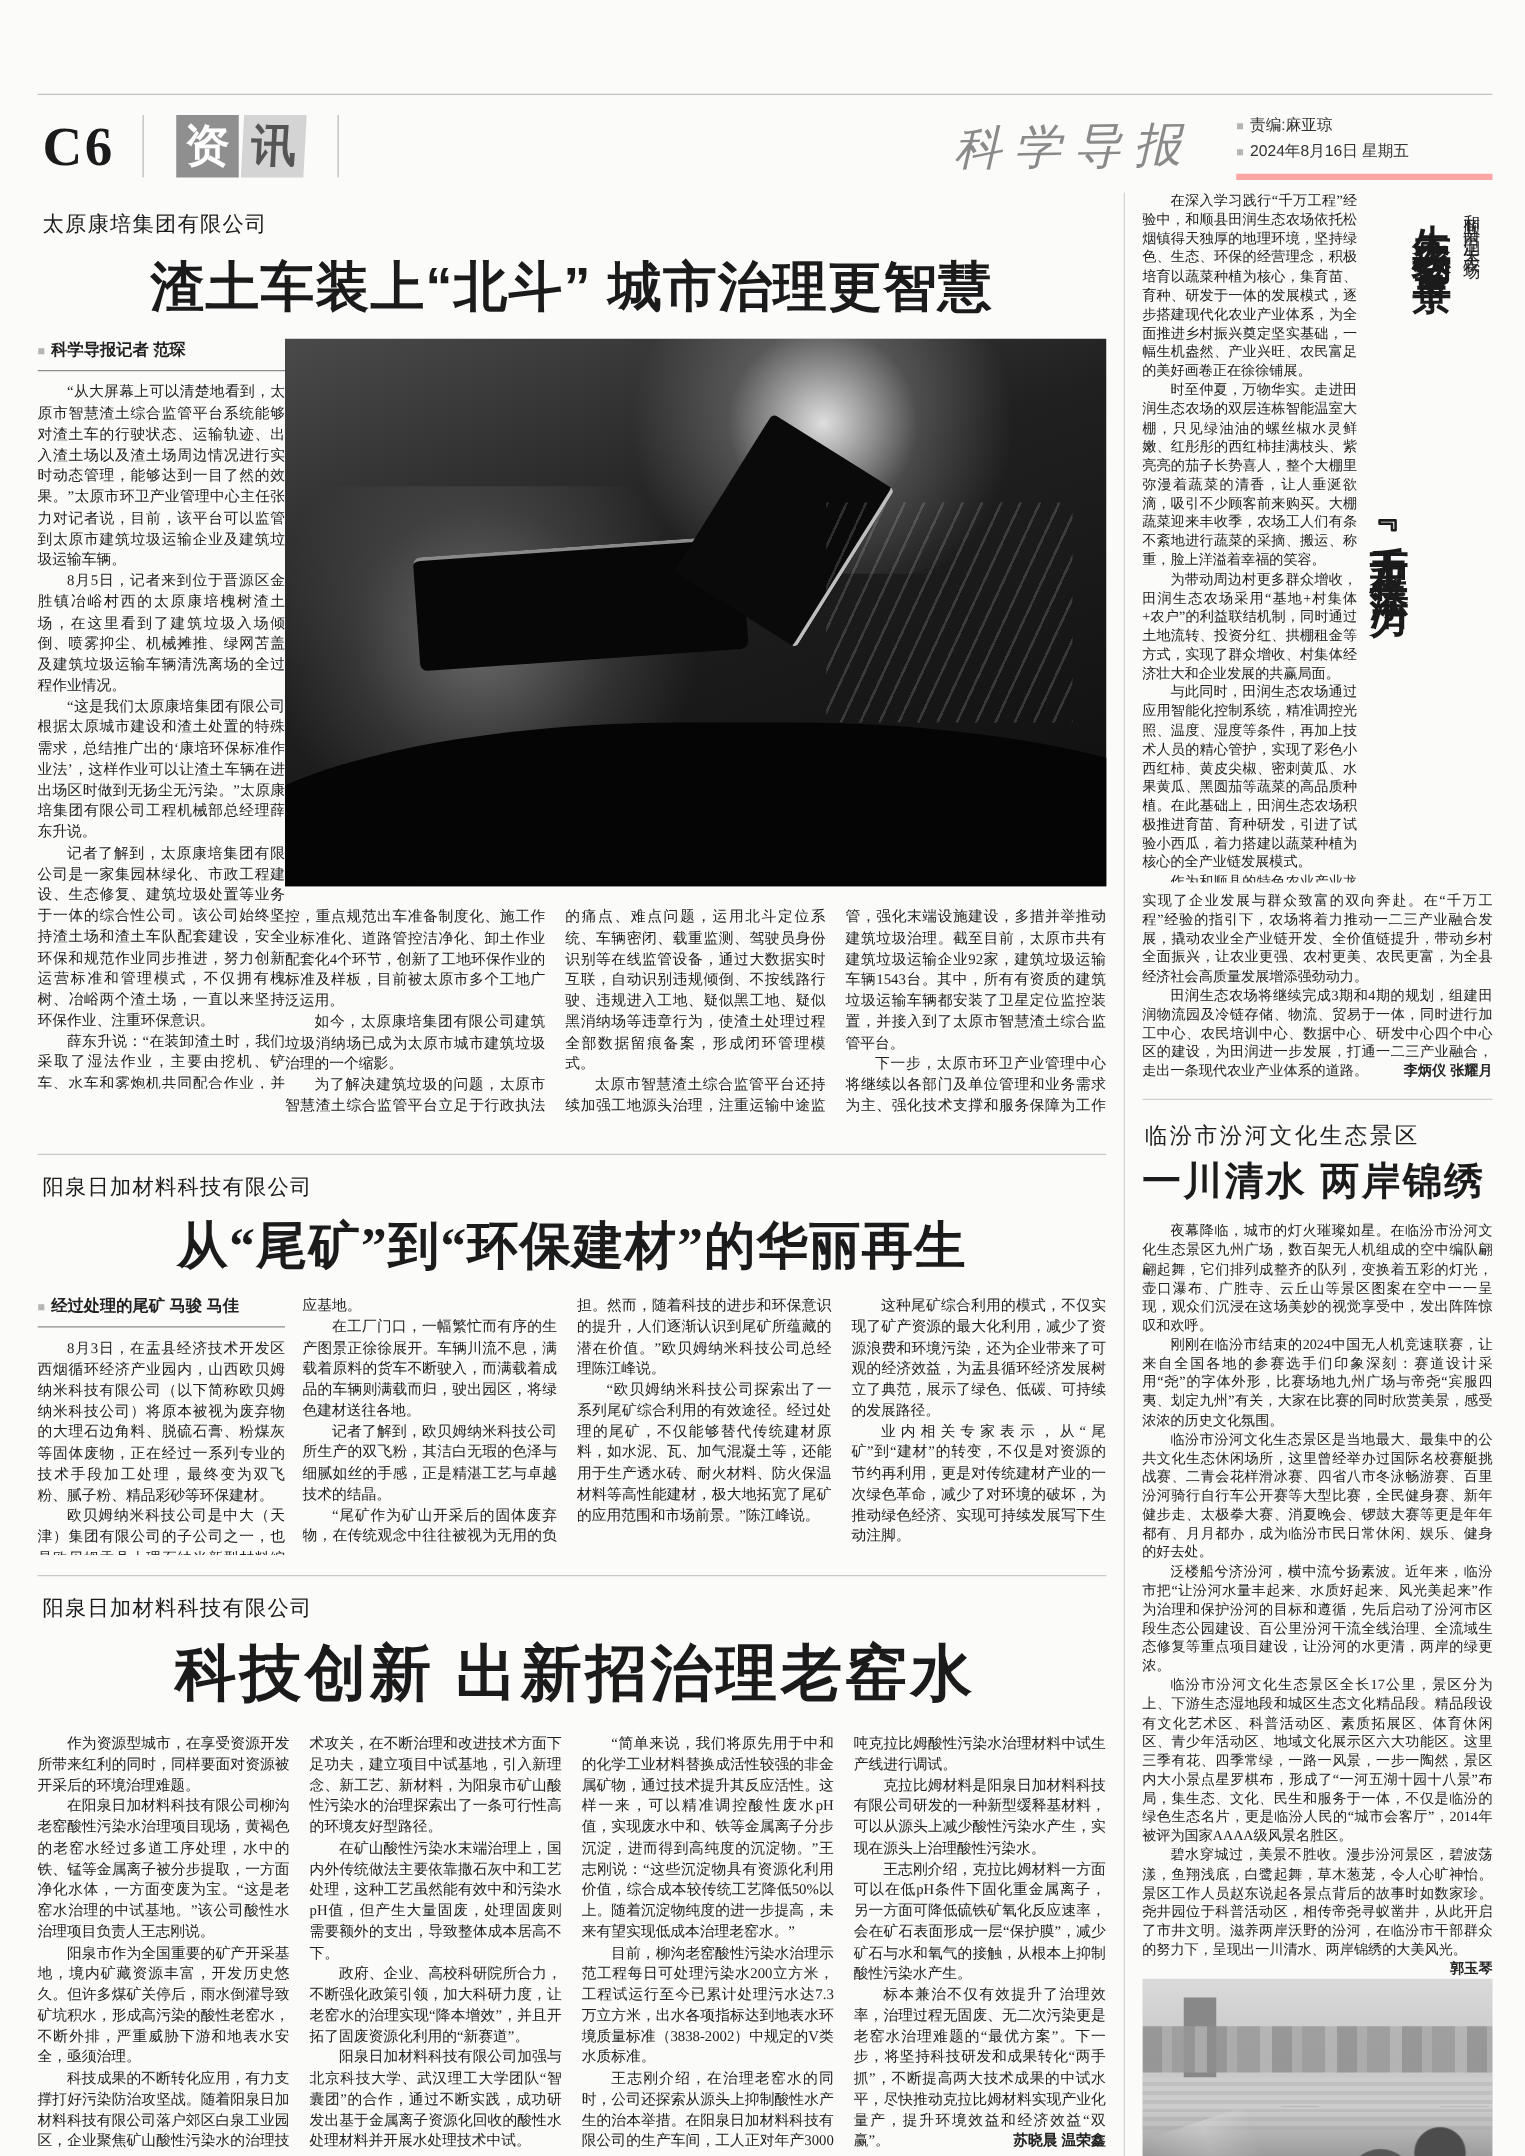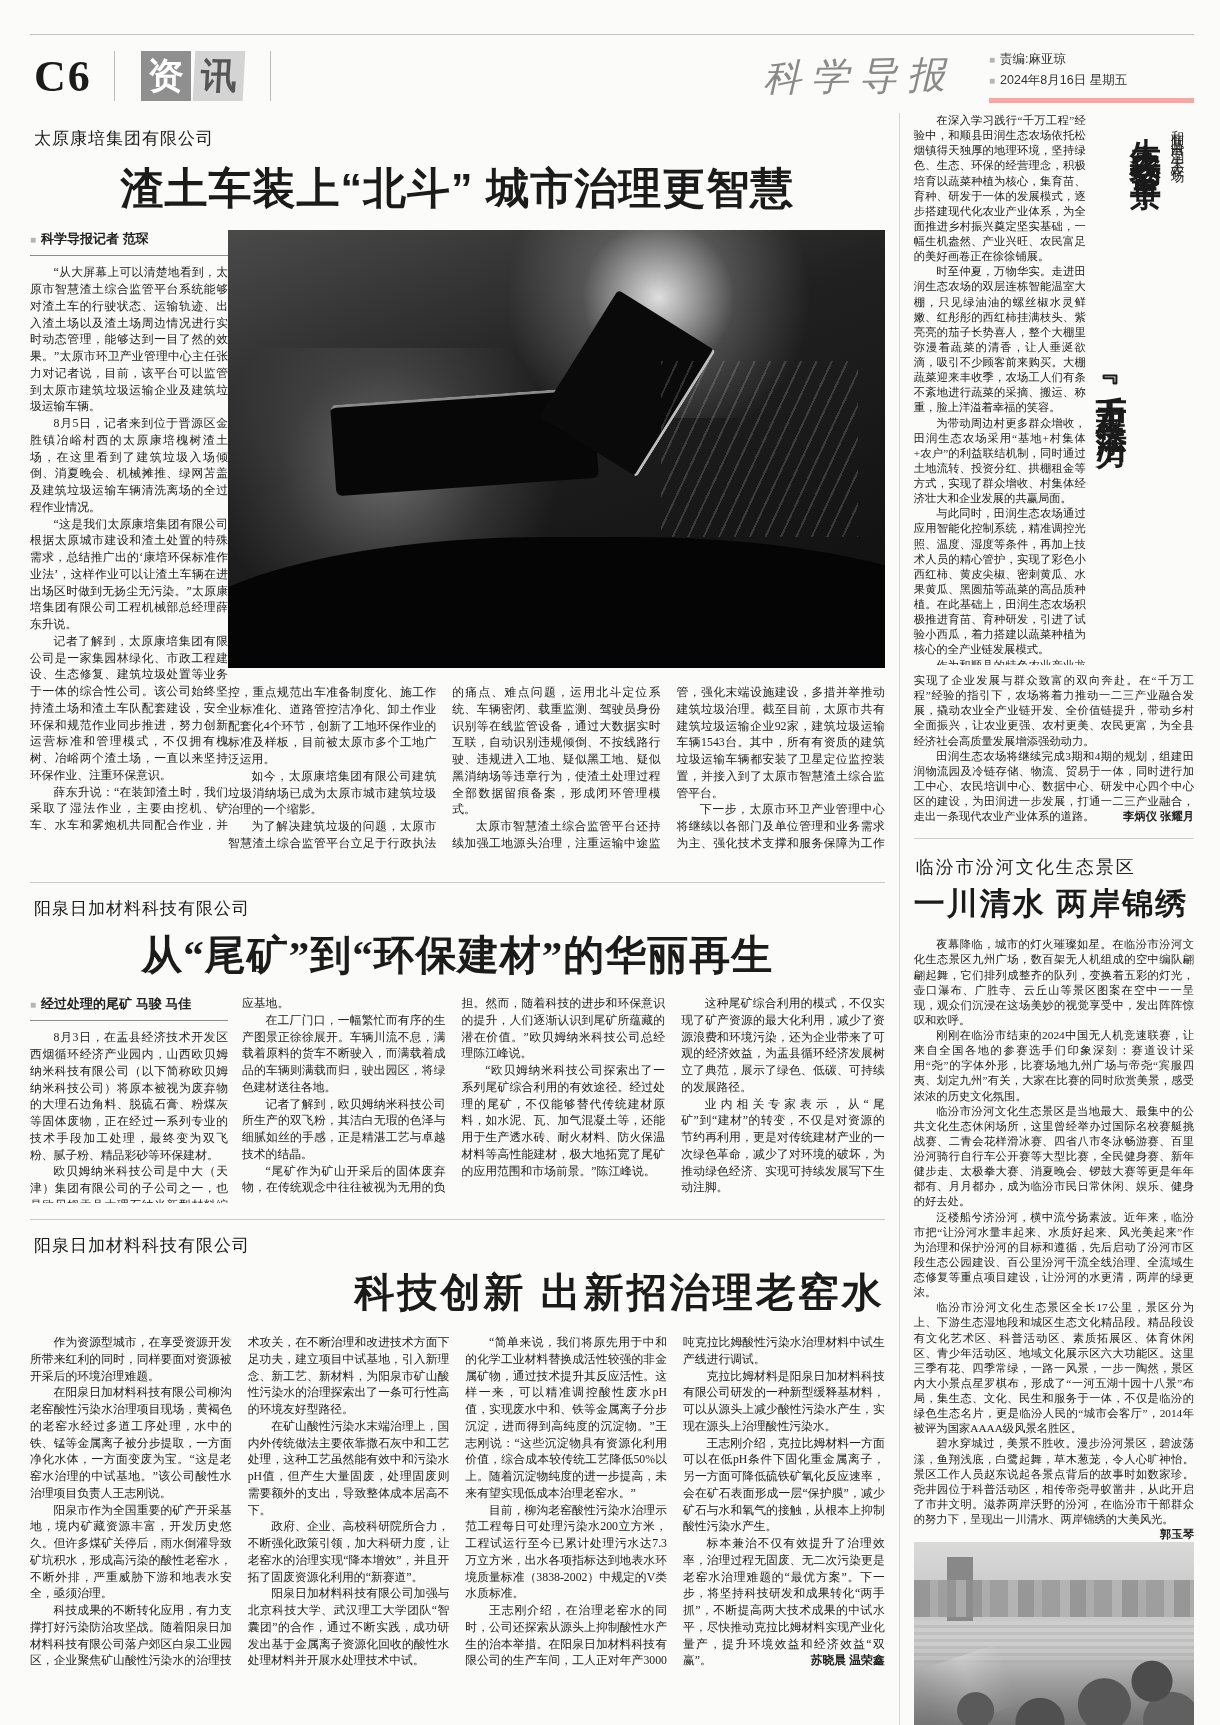--- a/index.html
+++ b/index.html
@@ -1,20 +1,20 @@
 <!DOCTYPE html>
 <html><head>
 <meta charset="utf-8">
 <style>
   html,body{margin:0;padding:0;}
   body{width:1220px;height:1725px;overflow:hidden;background:#fbfbfa;color:#1b1b1b;
        font-family:"Liberation Serif","DejaVu Serif",serif;}
   .page{box-sizing:border-box;width:1220px;height:1725px;padding:34px 26px 0 30px;}
   
-  .hdr{border-top:1px solid #c4c4c4;padding-top:8px;height:66px;display:flex;align-items:center;}
+  .hdr{border-top:1px solid #c4c4c4;padding-top:8px;height:66px;display:flex;align-items:center;margin-top:41px;}
   .pageno{font-size:44px;font-weight:bold;letter-spacing:2px;margin-left:4px;}
   .seclogo{display:flex;margin-left:22px;padding:0 26px;border-left:1px solid #bbb;border-right:1px solid #bbb;}
   .secbox{width:50px;height:50px;display:flex;align-items:center;justify-content:center;
           font-size:36px;font-weight:bold;font-family:"Liberation Serif",serif;}
   .secbox.dark{background:#8f8f8f;color:#fff;}
   .secbox.lite{background:#d4d4d4;color:#555;margin-left:3px;transform:skewX(-3deg);}
   .hspace{flex:1;}
   .masthead{font-size:38px;color:#8a8a8a;font-style:italic;letter-spacing:10px;margin-right:34px;
             font-family:"Liberation Serif",serif;transform:rotate(-1deg);}
   .edblock{font-size:12.5px;color:#333;border-bottom:5px solid #fca5a5;padding-bottom:7px;line-height:1.7;
@@ -22,21 +22,21 @@
   .sq{color:#b5b5b5;font-size:10px;margin-right:5px;}
   
   .main{display:flex;margin-top:4px;}
   .leftcol{width:860px;}
   .rightcol{width:282px;margin-left:14px;padding-left:14px;border-left:1px solid #d4d4d4;}
   .kicker{font-size:17px;font-family:"Liberation Sans",sans-serif;margin:14px 0 2px 4px;letter-spacing:1px;}
   .headline1{font-size:43px;font-weight:900;text-align:center;letter-spacing:1px;margin:10px 0 12px 0;
              font-family:"Liberation Sans","DejaVu Sans",sans-serif;}
   .headline2{font-size:41px;font-weight:900;text-align:center;letter-spacing:1px;margin:8px 0 12px 0;
              font-family:"Liberation Serif",serif;}
-  .headline3{font-size:40px;font-weight:900;text-align:right;letter-spacing:3px;margin:8px 0 14px 6px;
+  .headline3{font-size:49px;font-weight:900;text-align:center;letter-spacing:3px;margin:8px 0 14px 6px;
              font-family:"Liberation Sans","DejaVu Sans",sans-serif;}
   .byline{font-size:13px;font-weight:bold;font-family:"Liberation Sans",sans-serif;
           border-bottom:1px solid #8d8d8d;padding-bottom:7px;margin-bottom:8px;}
   .para{margin:0;text-indent:2em;text-align:justify;}
   .para.noindent{text-indent:0;}
   .pauthor{font-weight:bold;float:right;font-family:"Liberation Sans",sans-serif;}
   .bodytext{font-size:11.8px;line-height:1.42;color:#222;}
   
   .a1row{display:flex;}
   .a1c1{width:198px;height:600px;overflow:hidden;}
@@ -118,21 +118,21 @@
     <div class="leftcol">
 
       <div>
         <div class="kicker">太原康培集团有限公司</div>
         <div class="headline1">渣土车装上“北斗” 城市治理更智慧</div>
         <div class="a1row">
           <div class="a1c1 bodytext">
             <div class="byline"><span class="sq">■</span><span>科学导报记者 范琛</span></div>
             <div>
                 <p class="para"><span>“从大屏幕上可以清楚地看到，太原市智慧渣土综合监管平台系统能够对渣土车的行驶状态、运输轨迹、出入渣土场以及渣土场周边情况进行实时动态管理，能够达到一目了然的效果。”太原市环卫产业管理中心主任张力对记者说，目前，该平台可以监管到太原市建筑垃圾运输企业及建筑垃圾运输车辆。</span></p>
-                <p class="para"><span>8月5日，记者来到位于晋源区金胜镇冶峪村西的太原康培槐树渣土场，在这里看到了建筑垃圾入场倾倒、消夏晚会、机械摊推、绿网苫盖及建筑垃圾运输车辆清洗离场的全过程作业情况。</span></p>
+                <p class="para"><span>8月5日，记者来到位于晋源区金胜镇冶峪村西的太原康培槐树渣土场，在这里看到了建筑垃圾入场倾倒、喷雾抑尘、机械摊推、绿网苫盖及建筑垃圾运输车辆清洗离场的全过程作业情况。</span></p>
                 <p class="para"><span>“这是我们太原康培集团有限公司根据太原城市建设和渣土处置的特殊需求，总结推广出的‘康培环保标准作业法’，这样作业可以让渣土车辆在进出场区时做到无扬尘无污染。”太原康培集团有限公司工程机械部总经理薛东升说。</span></p>
                 <p class="para"><span>记者了解到，太原康培集团有限公司是一家集园林绿化、市政工程建设、生态修复、建筑垃圾处置等业务于一体的综合性公司。该公司始终坚持渣土场和渣土车队配套建设，安全环保和规范作业同步推进，努力创新运营标准和管理模式，不仅拥有槐树、冶峪两个渣土场，一直以来坚持环保作业、注重环保意识。</span></p>
                 <p class="para"><span>薛东升说：“在装卸渣土时，我们采取了湿法作业，主要由挖机、铲车、水车和雾炮机共同配合作业，并视情对车辆进出的未硬化道路进行洒水，确保现场无扬尘，对于暂未作业的工作面及时用六针绿网苫盖。同时，还注重锥体安全稳定，在倒卸处置渣土时，采取由下至上梯形堆放，分层摊推碾压，以确保锥体稳定性，并及时清理修整周边落石落土，补植修复生态植被等。”</span></p>
               </div>
           </div>
           <div class="a1right">
             <div class="photo1">
               <div class="p1glow"></div>
               <div class="p1mist"></div>
               <div class="p1truck"></div>

